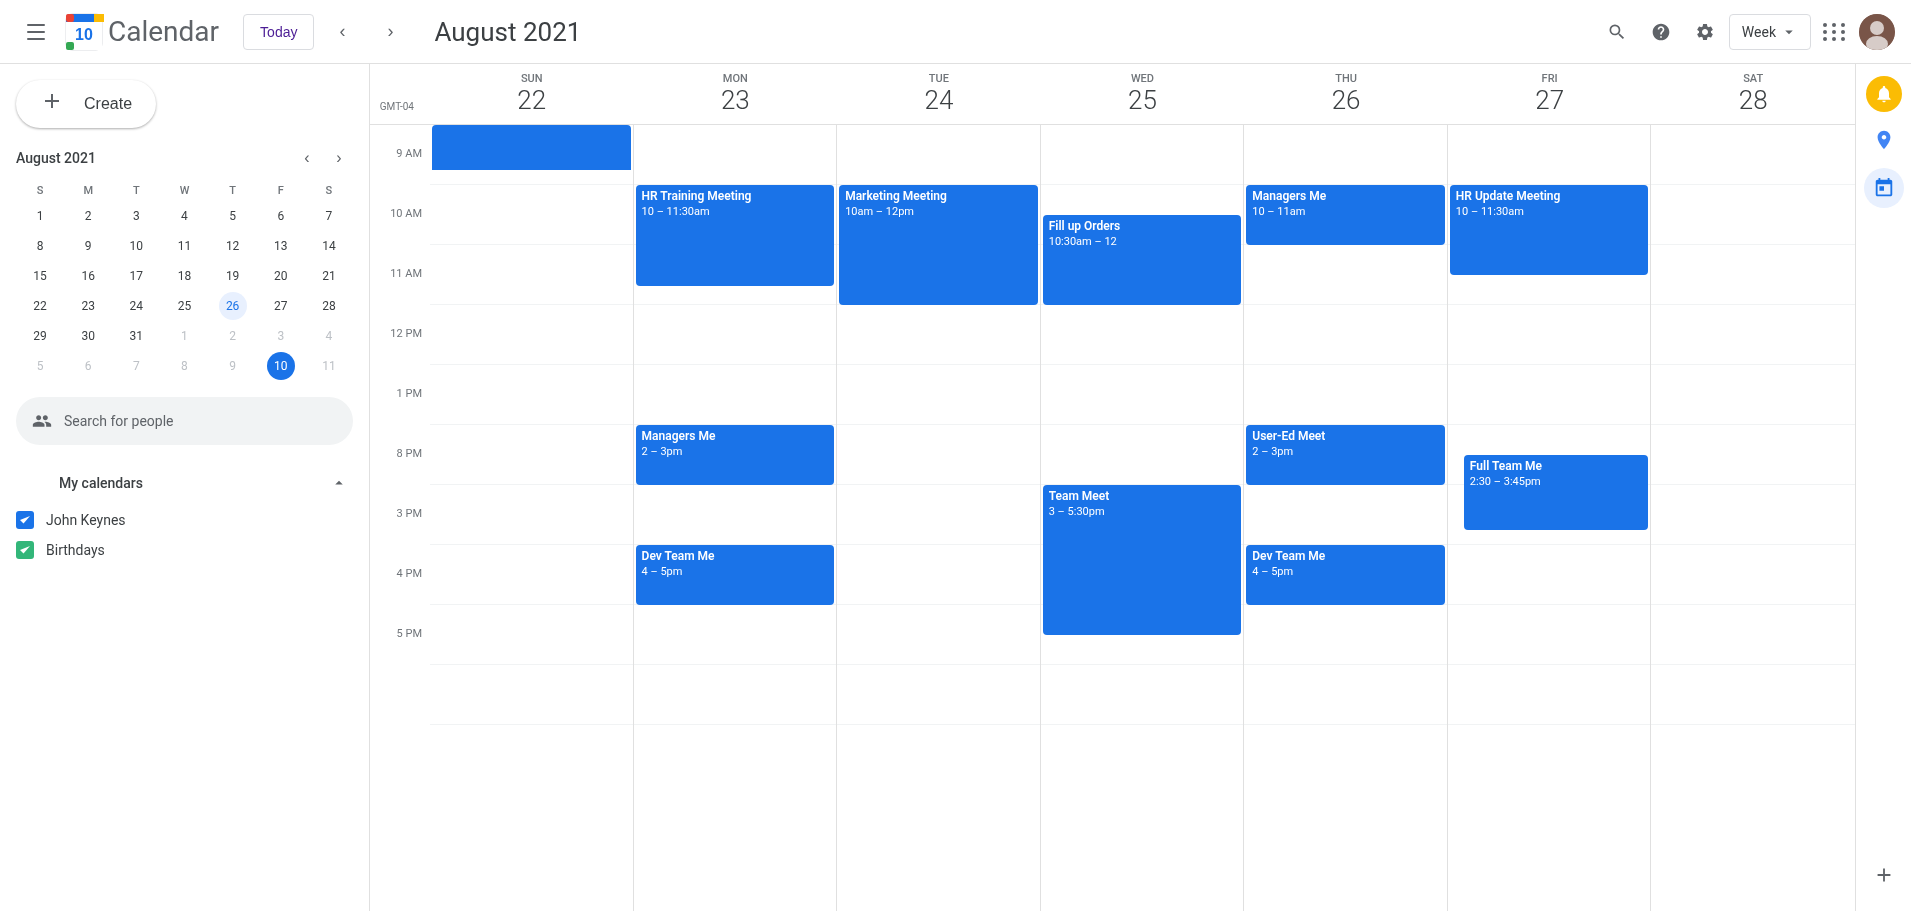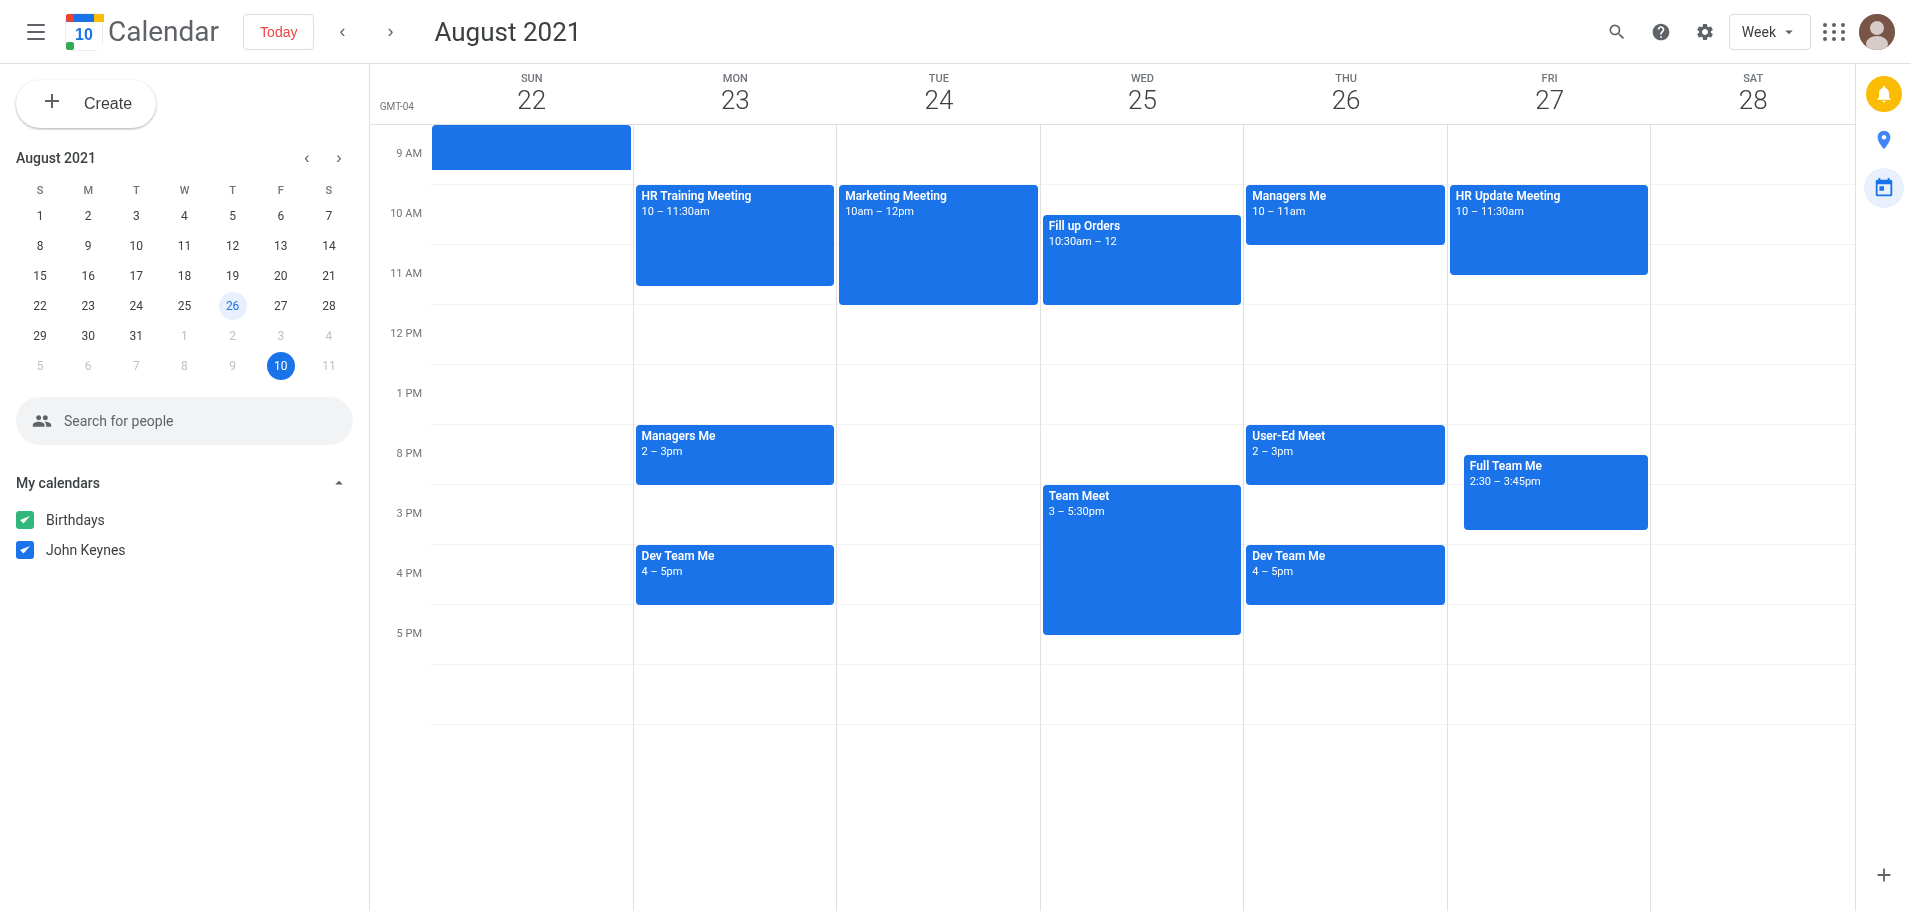--- a/index.html
+++ b/index.html
@@ -10,21 +10,21 @@
       display: flex; align-items: center; height: 64px; padding: 0 16px;
       border-bottom: 1px solid #e0e0e0; gap: 8px;
     }
     .hamburger-btn { width: 40px; height: 40px; border: none; background: none; cursor: pointer; display: flex; align-items: center; justify-content: center; border-radius: 50%; }
     .hamburger-icon { display: flex; flex-direction: column; gap: 5px; }
     .hamburger-icon span { display: block; width: 18px; height: 2px; background: #5f6368; border-radius: 1px; }
     .logo-area { display: flex; align-items: center; gap: 4px; margin-right: 8px; }
     .logo-text { font-size: 28px; color: #5f6368; font-weight: 400; }
     .today-btn {
       height: 36px; padding: 0 16px; border: 1px solid #dadce0; border-radius: 4px;
-      background: #fff; cursor: pointer; font-size: 14px; color: #ef4444; margin-left: 8px;
+      background: #fff; cursor: pointer; font-size: 14px; color: #4c1d95; margin-left: 8px;
     }
     .nav-arrow { width: 40px; height: 40px; border: none; background: none; cursor: pointer; border-radius: 50%; font-size: 18px; color: #5f6368; display: flex; align-items: center; justify-content: center; }
     .header-month { font-size: 26px; font-weight: 400; color: #3c4043; margin: 0 16px; flex: 1; }
     .header-icons { display: flex; align-items: center; gap: 4px; }
     .header-icon-btn { width: 40px; height: 40px; border: none; background: none; cursor: pointer; border-radius: 50%; display: flex; align-items: center; justify-content: center; color: #5f6368; font-size: 20px; }
     .view-selector { display: flex; align-items: center; gap: 4px; border: 1px solid #dadce0; border-radius: 4px; padding: 0 12px; height: 36px; cursor: pointer; font-size: 14px; color: #3c4043; }
     .apps-grid { display: grid; grid-template-columns: repeat(3, 6px); gap: 3px; }
     .apps-grid span { width: 4px; height: 4px; background: #5f6368; border-radius: 50%; display: block; }
     .avatar { width: 36px; height: 36px; border-radius: 50%; background: #8d6e63; overflow: hidden; display: flex; align-items: center; justify-content: center; }
 
@@ -53,21 +53,21 @@
     .mini-cal-day.other-month { color: #bdc1c6; }
 
     
     .people-search {
       display: flex; align-items: center; gap: 12px; padding: 0 16px; height: 48px;
       background: #f1f3f4; border-radius: 24px; margin-bottom: 24px; cursor: pointer;
     }
     .people-search-text { font-size: 14px; color: #5f6368; }
 
     
-    .cal-section-header { display: flex; align-items: center; justify-content: space-between; margin-bottom: 8px; }
+    .cal-section-header { display: flex; align-items: center; justify-content: space-between; margin-bottom: 8px; margin-left: 43px; }
     .cal-section-title { font-size: 14px; font-weight: 500; color: #3c4043; }
     .cal-section-toggle { width: 28px; height: 28px; border: none; background: none; cursor: pointer; color: #5f6368; font-size: 16px; display: flex; align-items: center; justify-content: center; border-radius: 50%; }
     .cal-item { display: flex; align-items: center; gap: 12px; padding: 6px 0; cursor: pointer; }
     .cal-checkbox { width: 18px; height: 18px; border-radius: 3px; display: flex; align-items: center; justify-content: center; }
     .cal-checkbox svg { width: 12px; height: 12px; }
     .cal-label { font-size: 14px; color: #3c4043; }
 
     
     .right-panel {
       position: absolute; right: 0; top: 64px; width: 56px; height: calc(911px - 64px);
@@ -301,34 +301,34 @@
     <div class="cal-section">
       <div class="cal-section-header">
         <span class="cal-section-title">My calendars</span>
         <button class="cal-section-toggle">
           <svg width="18" height="18" viewBox="0 0 24 24">
               <path fill="#5f6368" d="M7 14l5-5 5 5z"></path>
             </svg>
         </button>
       </div>
       <div class="cal-item">
+        <div class="cal-checkbox" style="background:#1a73e8;">
+          <svg viewBox="0 0 12 12">
+              <path fill="white" d="M1 6l3.5 3.5L11 2"></path>
+            </svg>
+        </div>
+        <span class="cal-label">John Keynes</span>
+      </div>
+      <div class="cal-item">
         <div class="cal-checkbox" style="background:#33b679;">
           <svg viewBox="0 0 12 12">
               <path fill="white" d="M1 6l3.5 3.5L11 2"></path>
             </svg>
         </div>
         <span class="cal-label">Birthdays</span>
-      </div>
-      <div class="cal-item">
-        <div class="cal-checkbox" style="background:#1a73e8;">
-          <svg viewBox="0 0 12 12">
-              <path fill="white" d="M1 6l3.5 3.5L11 2"></path>
-            </svg>
-        </div>
-        <span class="cal-label">John Keynes</span>
       </div>
     </div>
   </div>
 
   <div class="cal-grid-area">
 
     <div class="day-headers">
       <div style="display:flex;align-items:flex-end;justify-content:flex-end;padding-right:8px;padding-bottom:4px;">
         <span class="gmt-label">GMT-04</span>
       </div>

